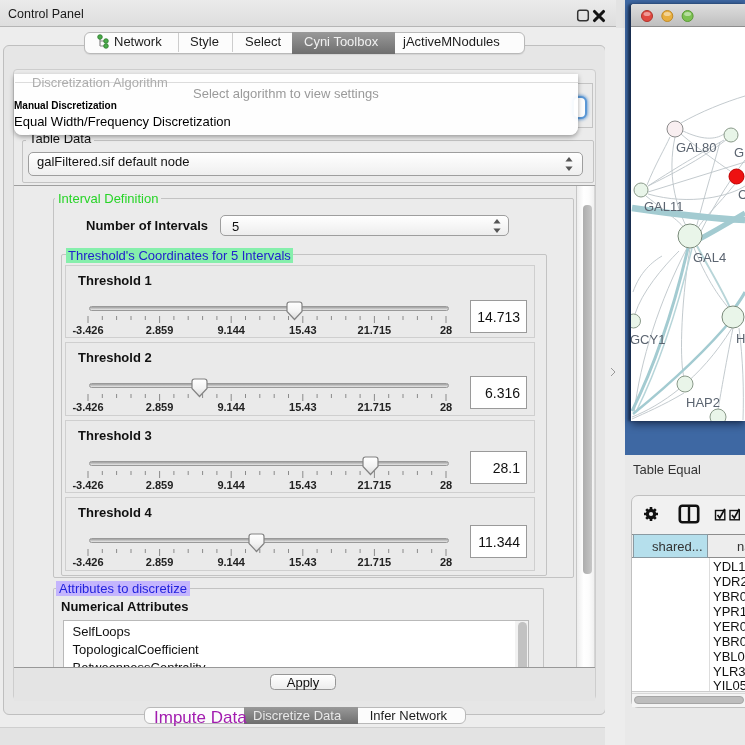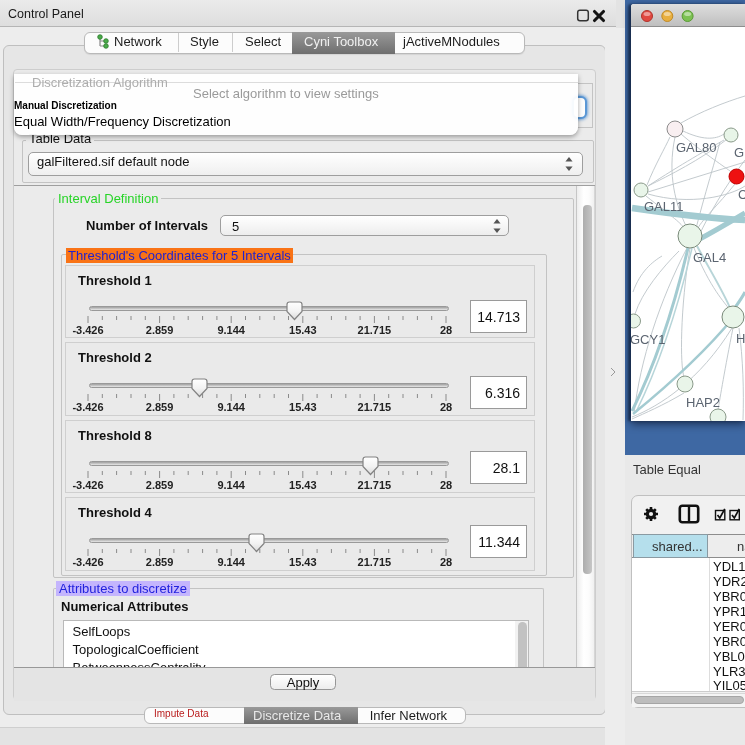--- a/index.html
+++ b/index.html
@@ -71,21 +71,21 @@
 <div class="abs" style="left:220px;top:215px;width:288.5px;height:21px;box-sizing:border-box;
   background:linear-gradient(#ffffff,#ededed);border:1px solid #9e9e9e;border-radius:5px;"></div>
 <div class="txt" style="left:232px;top:218.5px;font-size:13px;color:#111;">5</div>
 <svg class="abs" style="left:491px;top:216.5px;" width="12" height="18" viewBox="0 0 12 18">
   <path d="M6 2 L9.6 6.6 L2.4 6.6 Z" fill="#555"></path>
     <path d="M6 16 L9.6 11.4 L2.4 11.4 Z" fill="#555"></path>
 </svg>
 
 <div class="abs" style="left:60.5px;top:254px;width:484px;height:320px;
   border:1px solid #c3c3c3;border-radius:2px;"></div>
-<div class="txt" style="left:66px;top:247.5px;font-size:13px;color:#2222cc;background:#f97316;padding:0 2px;">Threshold's Coordinates for 5 Intervals</div>
+<div class="txt" style="left:66px;top:247.5px;font-size:13px;color:#2222cc;background:#86efac;padding:0 2px;">Threshold's Coordinates for 5 Intervals</div>
 
 <div class="abs" style="left:65px;top:264.5px;width:470px;height:73.5px;border:1px solid #cfcfcf;background:#eaeaea;box-sizing:border-box;"></div>
 <div class="txt" style="left:78px;top:272.5px;font-size:13px;font-weight:bold;color:#111;">Threshold 1</div>
 <div class="abs" style="left:89px;top:305.5px;width:359.5px;height:5px;background:linear-gradient(#9f9f9f,#e8e8e8);border:1px solid #999999;border-radius:3px;box-sizing:border-box;"></div>
 <svg class="abs" style="left:65px;top:316.0px;" width="470" height="8" viewBox="0 0 470 8">
     <g stroke="#8a8a8a" stroke-width="1">
       <line x1="23.0" y1="0" x2="23.0" y2="7"></line>
       <line x1="37.3" y1="0" x2="37.3" y2="4"></line>
       <line x1="51.6" y1="0" x2="51.6" y2="4"></line>
       <line x1="66.0" y1="0" x2="66.0" y2="4"></line>
@@ -178,21 +178,21 @@
         <stop offset="0.55" stop-color="#f2f2f2"></stop>
         <stop offset="1" stop-color="#dadada"></stop>
       </linearGradient>
     </defs>
     <path d="M3.5 1 L13.5 1 Q16 1 16 3.5 L16 10.5 L8.5 18.5 L1 10.5 L1 3.5 Q1 1 3.5 1 Z" fill="url(#g1)" stroke="#828282" stroke-width="1.2"></path>
   </svg>
 <div class="abs" style="left:470px;top:376.4px;width:56.5px;height:33px;background:#ffffff;border:1px solid #9a9a9a;box-sizing:border-box;"></div>
 <div class="txt" style="left:470px;top:385.4px;width:50px;font-size:14px;color:#111;text-align:right;">6.316</div>
 
 <div class="abs" style="left:65px;top:419.5px;width:470px;height:73.5px;border:1px solid #cfcfcf;background:#eaeaea;box-sizing:border-box;"></div>
-<div class="txt" style="left:78px;top:427.5px;font-size:13px;font-weight:bold;color:#111;">Threshold 8</div>
+<div class="txt" style="left:78px;top:427.5px;font-size:13px;font-weight:bold;color:#111;">Threshold 3</div>
 <div class="abs" style="left:89px;top:460.5px;width:359.5px;height:5px;background:linear-gradient(#9f9f9f,#e8e8e8);border:1px solid #999999;border-radius:3px;box-sizing:border-box;"></div>
 <svg class="abs" style="left:65px;top:471.0px;" width="470" height="8" viewBox="0 0 470 8">
     <g stroke="#8a8a8a" stroke-width="1">
       <line x1="23.0" y1="0" x2="23.0" y2="7"></line>
       <line x1="37.3" y1="0" x2="37.3" y2="4"></line>
       <line x1="51.6" y1="0" x2="51.6" y2="4"></line>
       <line x1="66.0" y1="0" x2="66.0" y2="4"></line>
       <line x1="80.3" y1="0" x2="80.3" y2="4"></line>
       <line x1="94.6" y1="0" x2="94.6" y2="7"></line>
       <line x1="108.9" y1="0" x2="108.9" y2="4"></line>
@@ -309,21 +309,21 @@
 
 <div class="abs" style="left:14px;top:666.5px;width:581px;height:33px;background:#e4e4e4;border-top:1px solid #989898;"></div>
 <div class="abs" style="left:270px;top:673.9px;width:66.3px;height:16.4px;box-sizing:border-box;
   background:linear-gradient(#ffffff,#ededed);border:1px solid #969696;border-radius:4.5px;"></div>
 <div class="txt" style="left:270px;top:674.9px;width:66px;text-align:center;font-size:13px;color:#111;">Apply</div>
 
 <div class="abs" style="left:143.9px;top:706.7px;width:321.7px;height:17px;background:#fcfcfc;
   border:1px solid #b9b9b9;border-radius:6px;box-sizing:border-box;"></div>
 <div class="abs" style="left:243.6px;top:706.7px;width:114.8px;height:17px;
   background:linear-gradient(#999999,#6e6e6e);"></div>
-<div class="txt" style="left:154px;top:707.9px;font-size:10px;color:#b91c1c;">Impute Data</div>
+<div class="txt" style="left:154px;top:707.9px;font-size:17px;color:#a21caf;">Impute Data</div>
 <div class="txt" style="left:253px;top:707.9px;font-size:13px;color:#e8e8e8;">Discretize Data</div>
 <div class="txt" style="left:369.7px;top:707.9px;font-size:13px;color:#1c1c1c;">Infer Network</div>
 
 <div class="abs" style="left:13.9px;top:74.3px;width:564.6px;height:60.8px;background:rgba(255,255,255,0.95);
   border-radius:0 0 8px 8px;box-shadow:0 2px 5px rgba(0,0,0,0.35);"></div>
 <div class="abs" style="left:15px;top:81.7px;width:563px;height:1px;background:#dcdcdc;"></div>
 <div class="txt" style="left:32px;top:75.4px;font-size:13px;color:#adadad;">Discretization Algorithm</div>
 <div class="txt" style="left:193px;top:86.4px;font-size:13px;color:#9a9a9a;">Select algorithm to view settings</div>
 <div class="txt" style="left:14px;top:100.3px;font-size:10px;font-weight:bold;color:#000;">Manual Discretization</div>
 <div class="txt" style="left:14px;top:114px;font-size:13px;color:#000;">Equal Width/Frequency Discretization</div>

